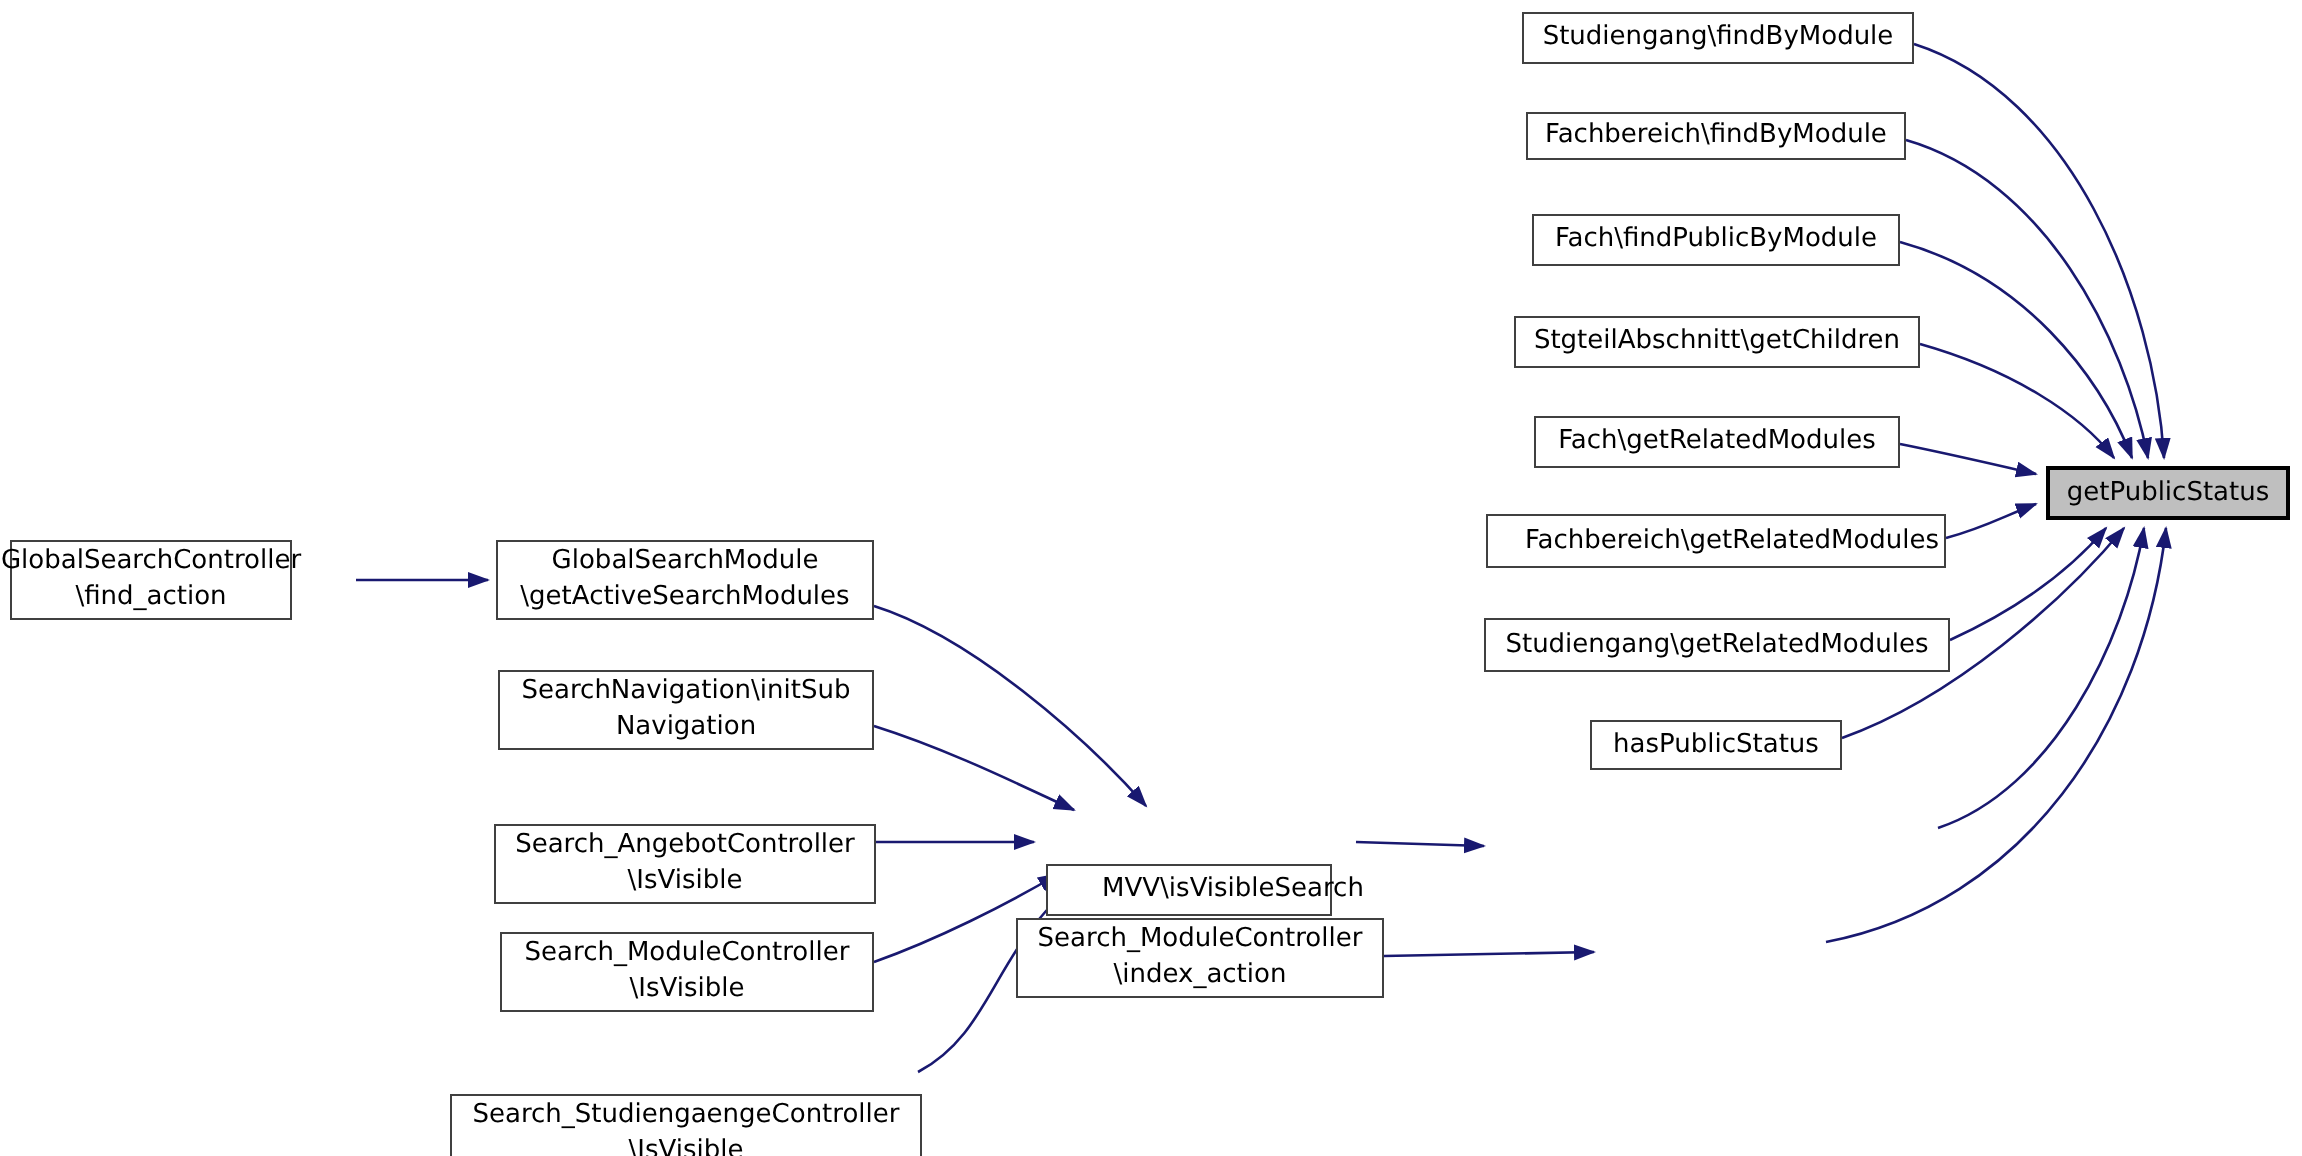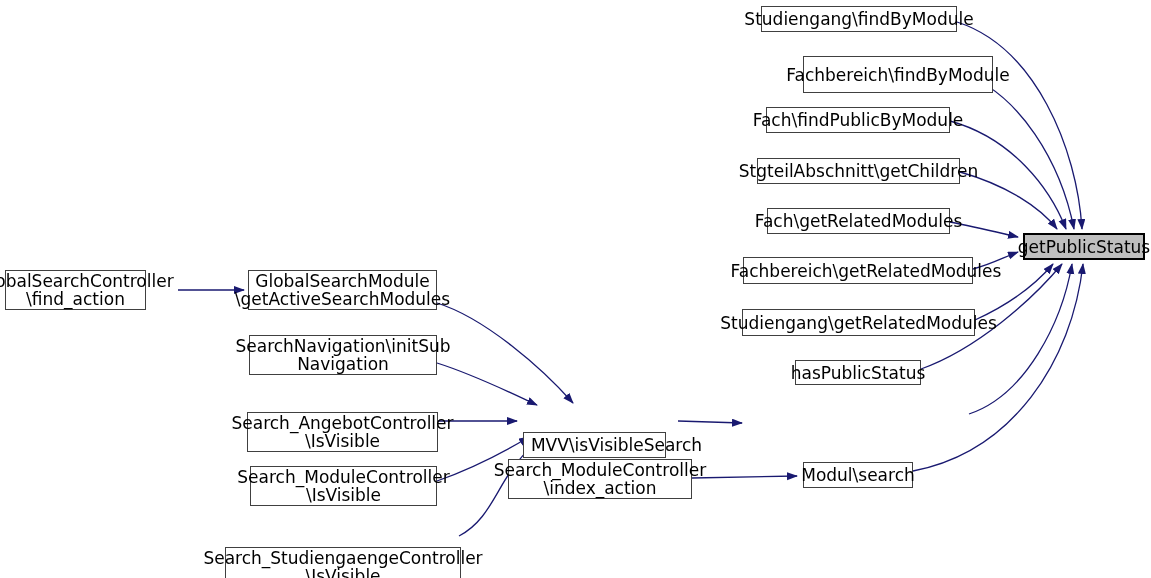--- a/index.html
+++ b/index.html
@@ -32,21 +32,21 @@
     stroke: var(--edge);
     stroke-width: 1.3;
   }
   #arrowhead path { fill: var(--edge); }
   .node {
     position: absolute;
     z-index: 2;
     background: var(--node-fill);
     border: 1.4px solid var(--node-border);
     color: var(--text);
-    font-size: 17px;
+    font-size: 13px;
     line-height: 18px;
     display: flex;
     align-items: center;
     justify-content: center;
     text-align: center;
     white-space: pre-line;
     cursor: pointer;
   }
   .node.focus {
     background: var(--focus-fill);
@@ -58,21 +58,21 @@
   #n2  { left: 248px; top: 270px; width: 189px; height: 40px; }
   #n3  { left: 249px; top: 335px; width: 188px; height: 40px; }
   #n4  { left: 247px; top: 401px; width: 191px; height: 40px; margin-top: 11px; }
   #n5  { left: 250px; top: 466px; width: 187px; height: 40px; }
   #n6  { left: 225px; top: 547px; width: 236px; height: 40px; }
   #n7  { left: 523px; top: 432px; width: 143px; height: 26px; padding-left: 44px; }
   #n8  { left: 508px; top: 459px; width: 184px; height: 40px; }
   #n9  { left: 748px; top: 411px; width: 220px; height: 26px; }
   #n10 { left: 803px; top: 462px; width: 110px; height: 26px; }
   #n11 { left: 761px; top:   6px; width: 196px; height: 26px; }
-  #n12 { left: 763px; top:  56px; width: 190px; height: 37px; margin-left: 40px; }
+  #n12 { left: 763px; top:  56px; width: 190px; height: 24px; }
   #n13 { left: 766px; top: 107px; width: 184px; height: 26px; }
   #n14 { left: 757px; top: 158px; width: 203px; height: 26px; }
   #n15 { left: 767px; top: 208px; width: 183px; height: 26px; text-align: right; }
   #n16 { left: 743px; top: 257px; width: 230px; height: 27px; padding-left: 16px; }
   #n17 { left: 742px; top: 309px; width: 233px; height: 27px; }
   #n18 { left: 795px; top: 360px; width: 126px; height: 25px; }
   #n19 { left:1023px; top: 233px; width: 122px; height: 27px; }
 </style>
 </head>
 <body>
@@ -113,21 +113,20 @@
 Navigation</div>
   <div class="node" id="n4">Search_AngebotController
 \IsVisible</div>
   <div class="node" id="n5">Search_ModuleController
 \IsVisible</div>
   <div class="node" id="n6">Search_StudiengaengeController
 \IsVisible</div>
   <div class="node" id="n7">MVV\isVisibleSearch</div>
   <div class="node" id="n8">Search_ModuleController
 \index_action</div>
-  <div class="node" id="n10">Modul\search</div>
   <div class="node" id="n11">Studiengang\findByModule</div>
   <div class="node" id="n12">Fachbereich\findByModule</div>
   <div class="node" id="n13">Fach\findPublicByModule</div>
   <div class="node" id="n14">StgteilAbschnitt\getChildren</div>
   <div class="node" id="n15">Fach\getRelatedModules</div>
   <div class="node" id="n16">Fachbereich\getRelatedModules</div>
   <div class="node" id="n17">Studiengang\getRelatedModules</div>
   <div class="node" id="n18">hasPublicStatus</div>
   <div class="node focus" id="n19">getPublicStatus</div>
 

